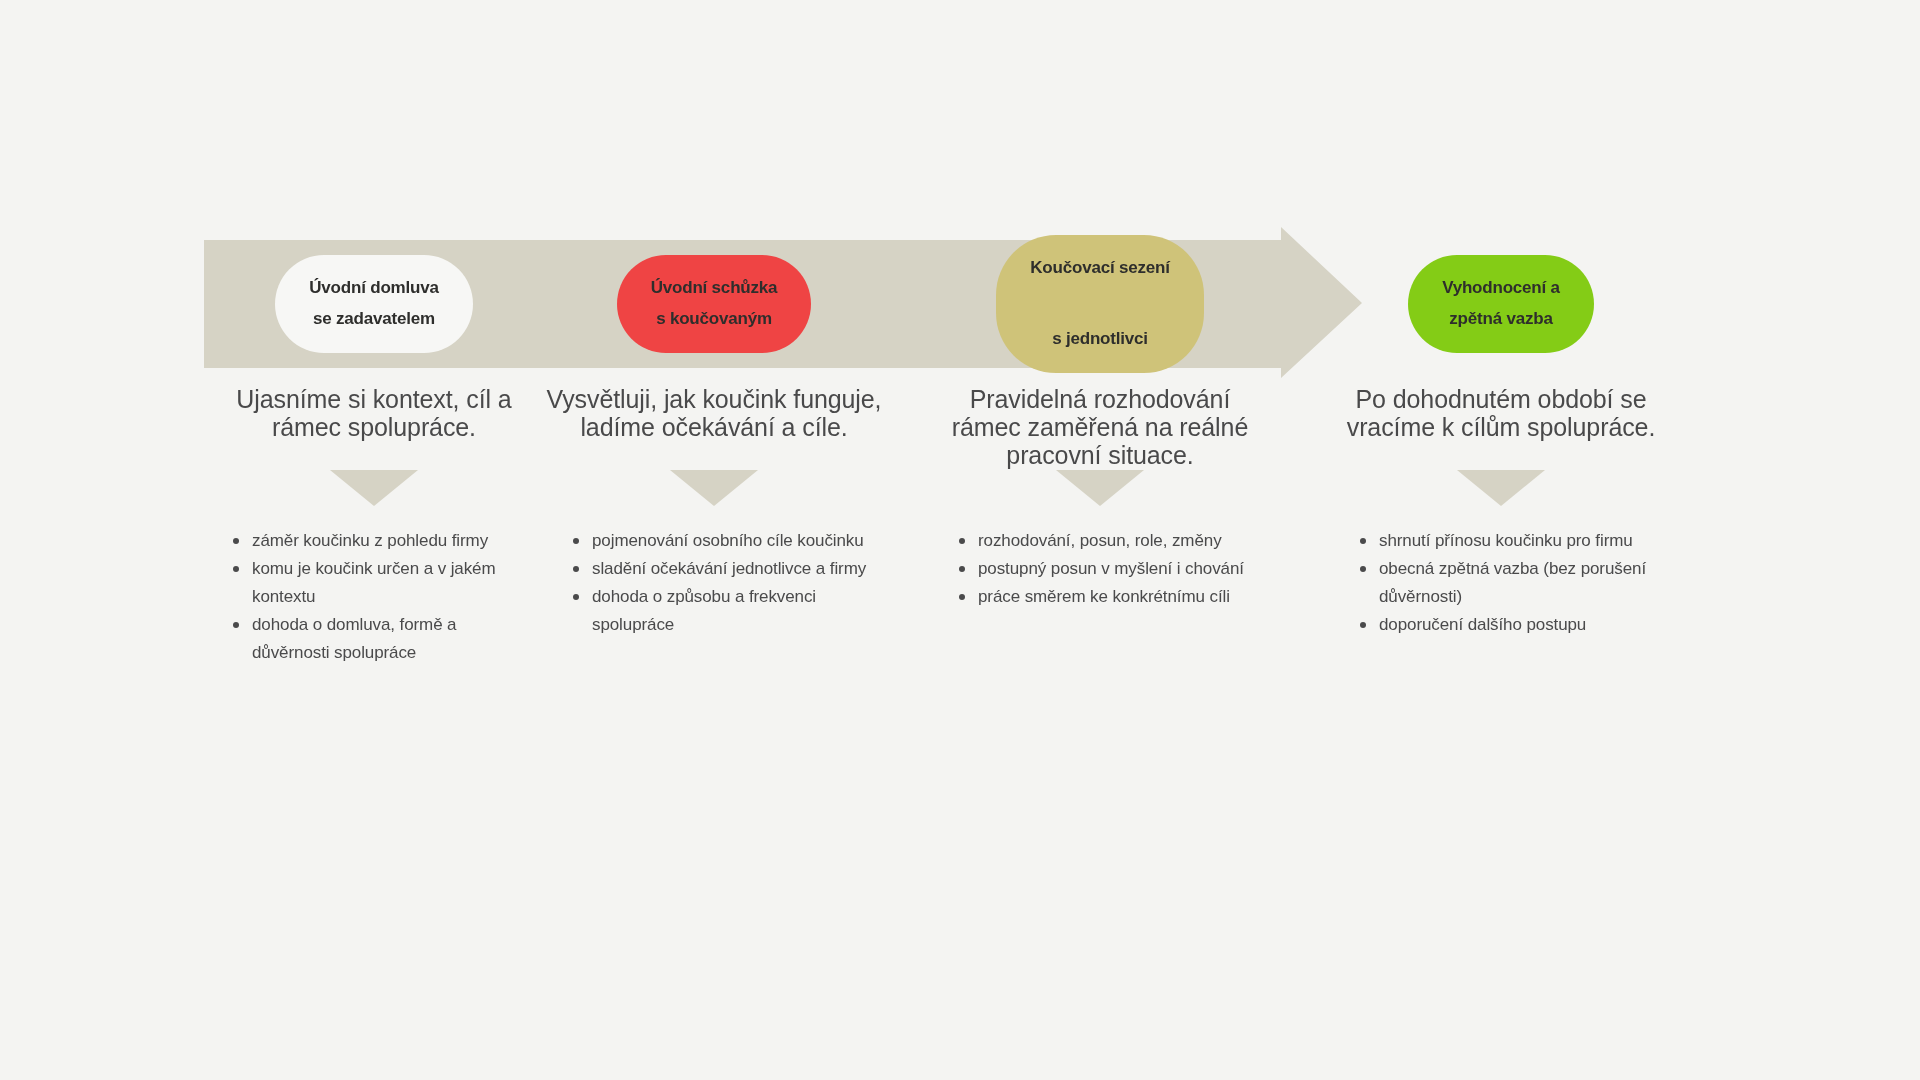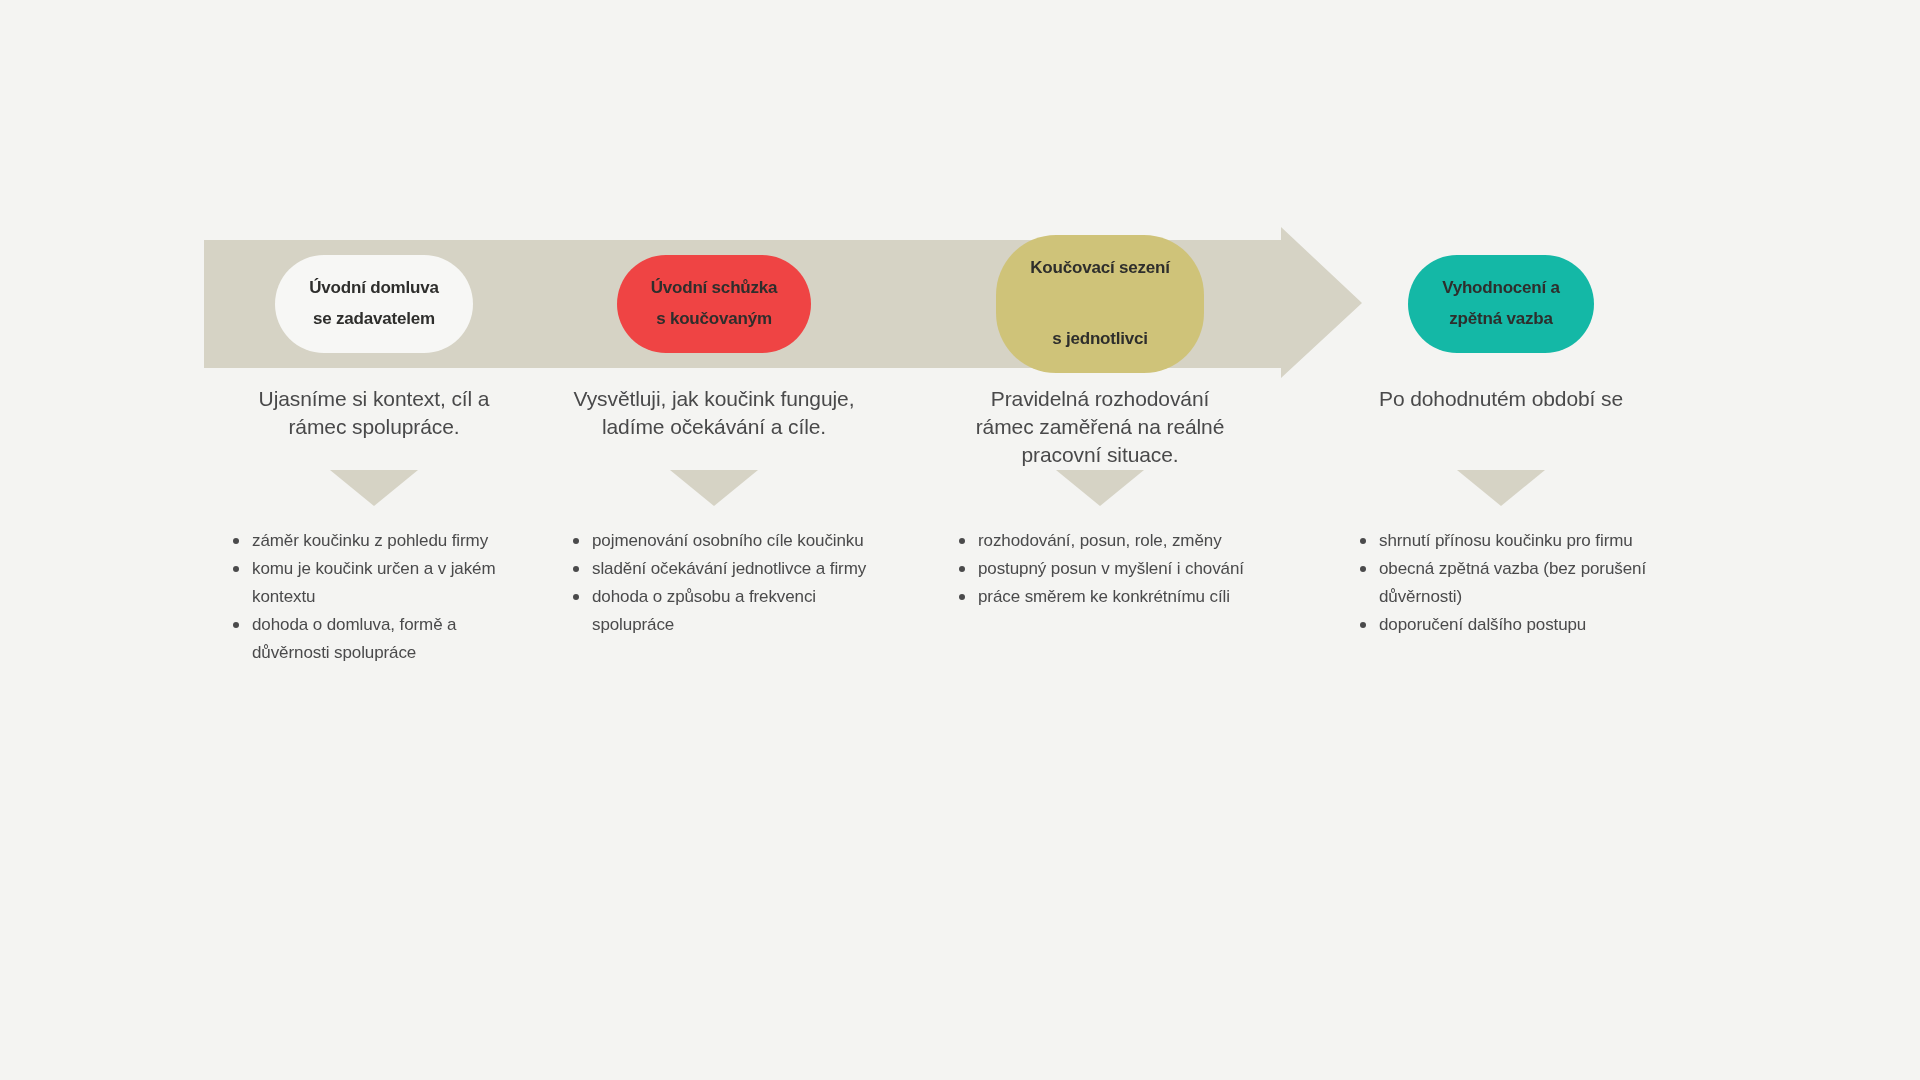--- a/index.html
+++ b/index.html
@@ -84,21 +84,21 @@
   .pill-1 { background: #e8e2bd; }
   .pill-2 { background: #cfc379; gap: 40px; }
   .pill-3 { background: #cbb955; }
 
   
   .desc {
     position: absolute;
     top: 385px;
     width: 340px;
     text-align: center;
-    font-size: 21px;
+    font-size: 25px;
     line-height: 28px;
     color: #49494a;
     letter-spacing: -0.1px;
   }
   .desc .line { display: block; }
 
   
   .tri-wrap {
     position: absolute;
     top: 470px;
@@ -218,27 +218,28 @@
       </div>
       <ul class="bullets">
         <li>rozhodování, posun, role, změny</li>
         <li>postupný posun v myšlení i chování</li>
         <li>práce směrem ke konkrétnímu cíli</li>
       </ul>
     </div>
 
     <div class="col col-3">
       <div class="pill-wrap">
-        <div class="pill pill-3" style="background: #14b8a6;">
+        <div class="pill pill-3" style="background: #84cc16;">
           <span>Vyhodnocení a</span>
           <span>zpětná vazba</span>
         </div>
       </div>
       <div class="desc">
         <span class="line">Po dohodnutém období se</span>
+        <span class="line">vracíme k cílům spolupráce.</span>
       </div>
       <div class="tri-wrap">
         <div class="tri" style="border-top-color: rgb(214, 211, 197);"></div>
       </div>
       <ul class="bullets">
         <li>shrnutí přínosu koučinku pro firmu</li>
         <li>obecná zpětná vazba (bez porušení důvěrnosti)</li>
         <li>doporučení dalšího postupu</li>
       </ul>
     </div>

